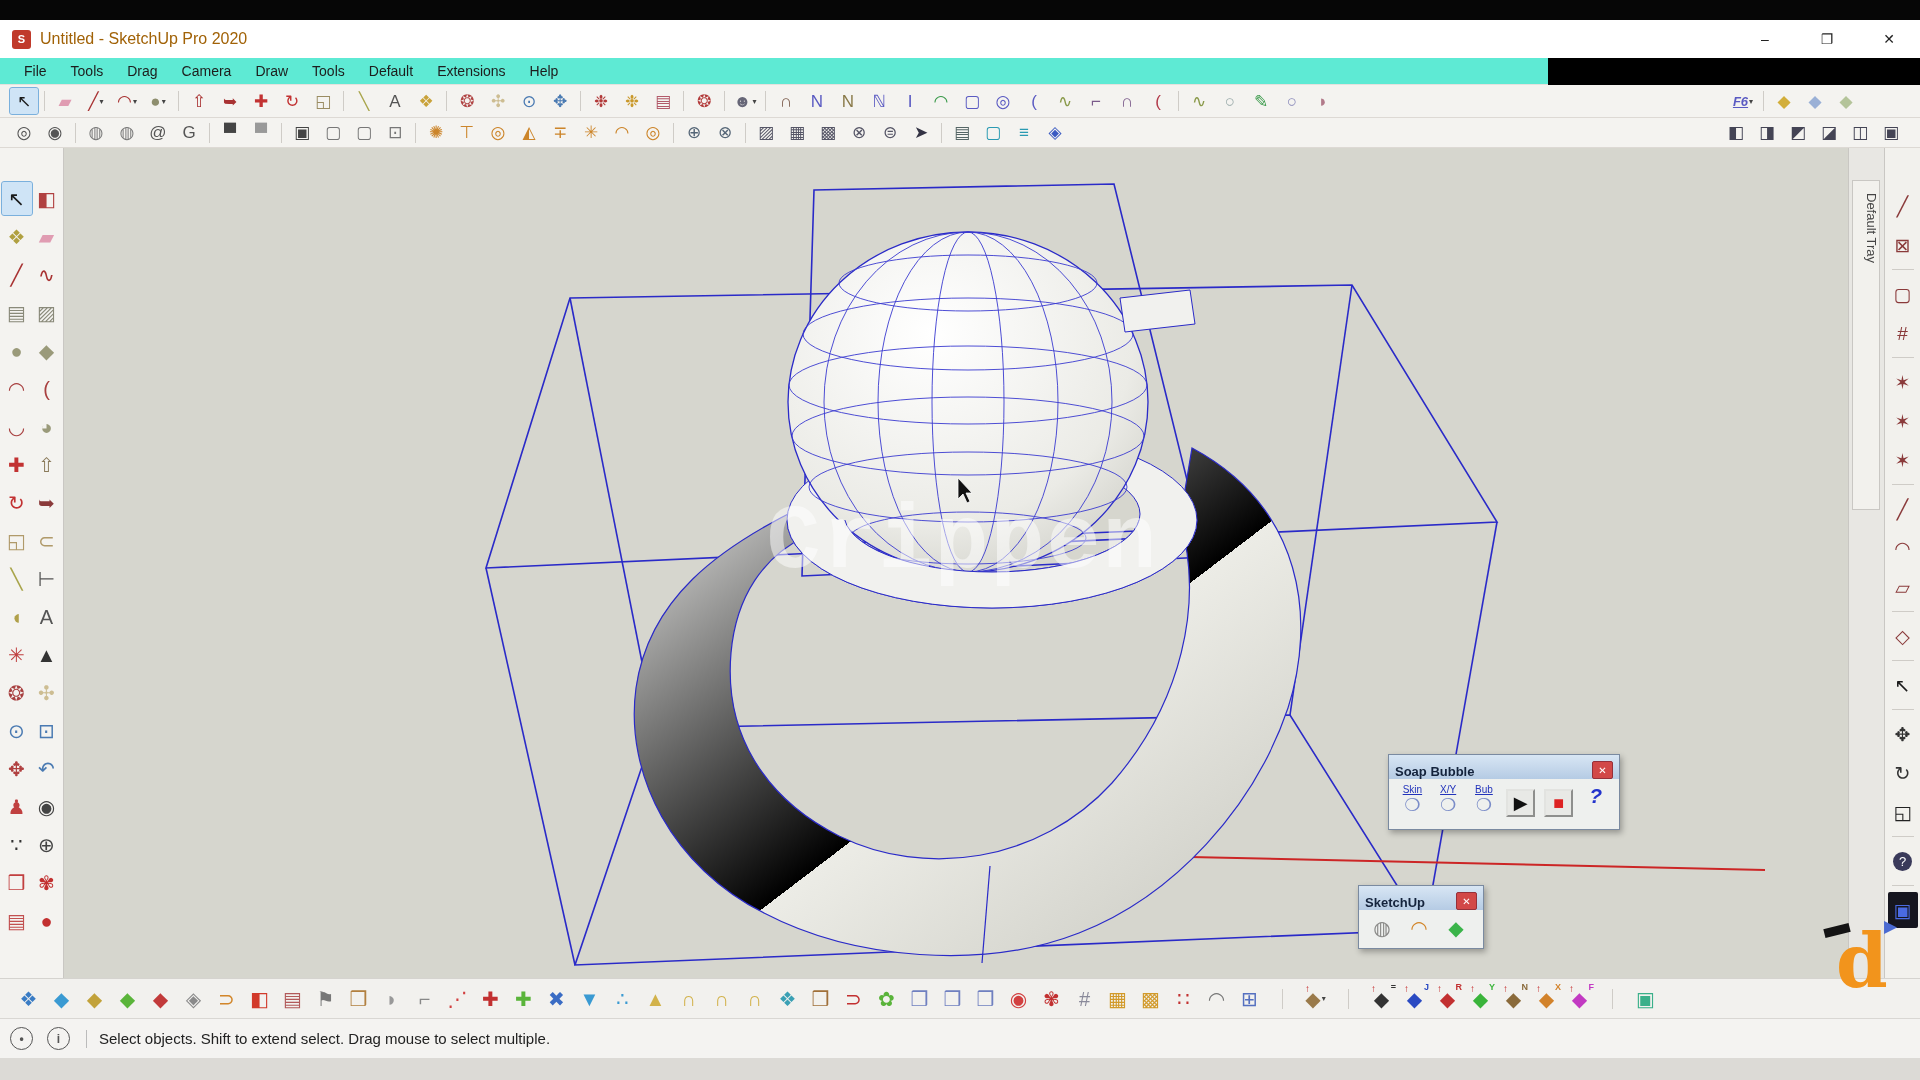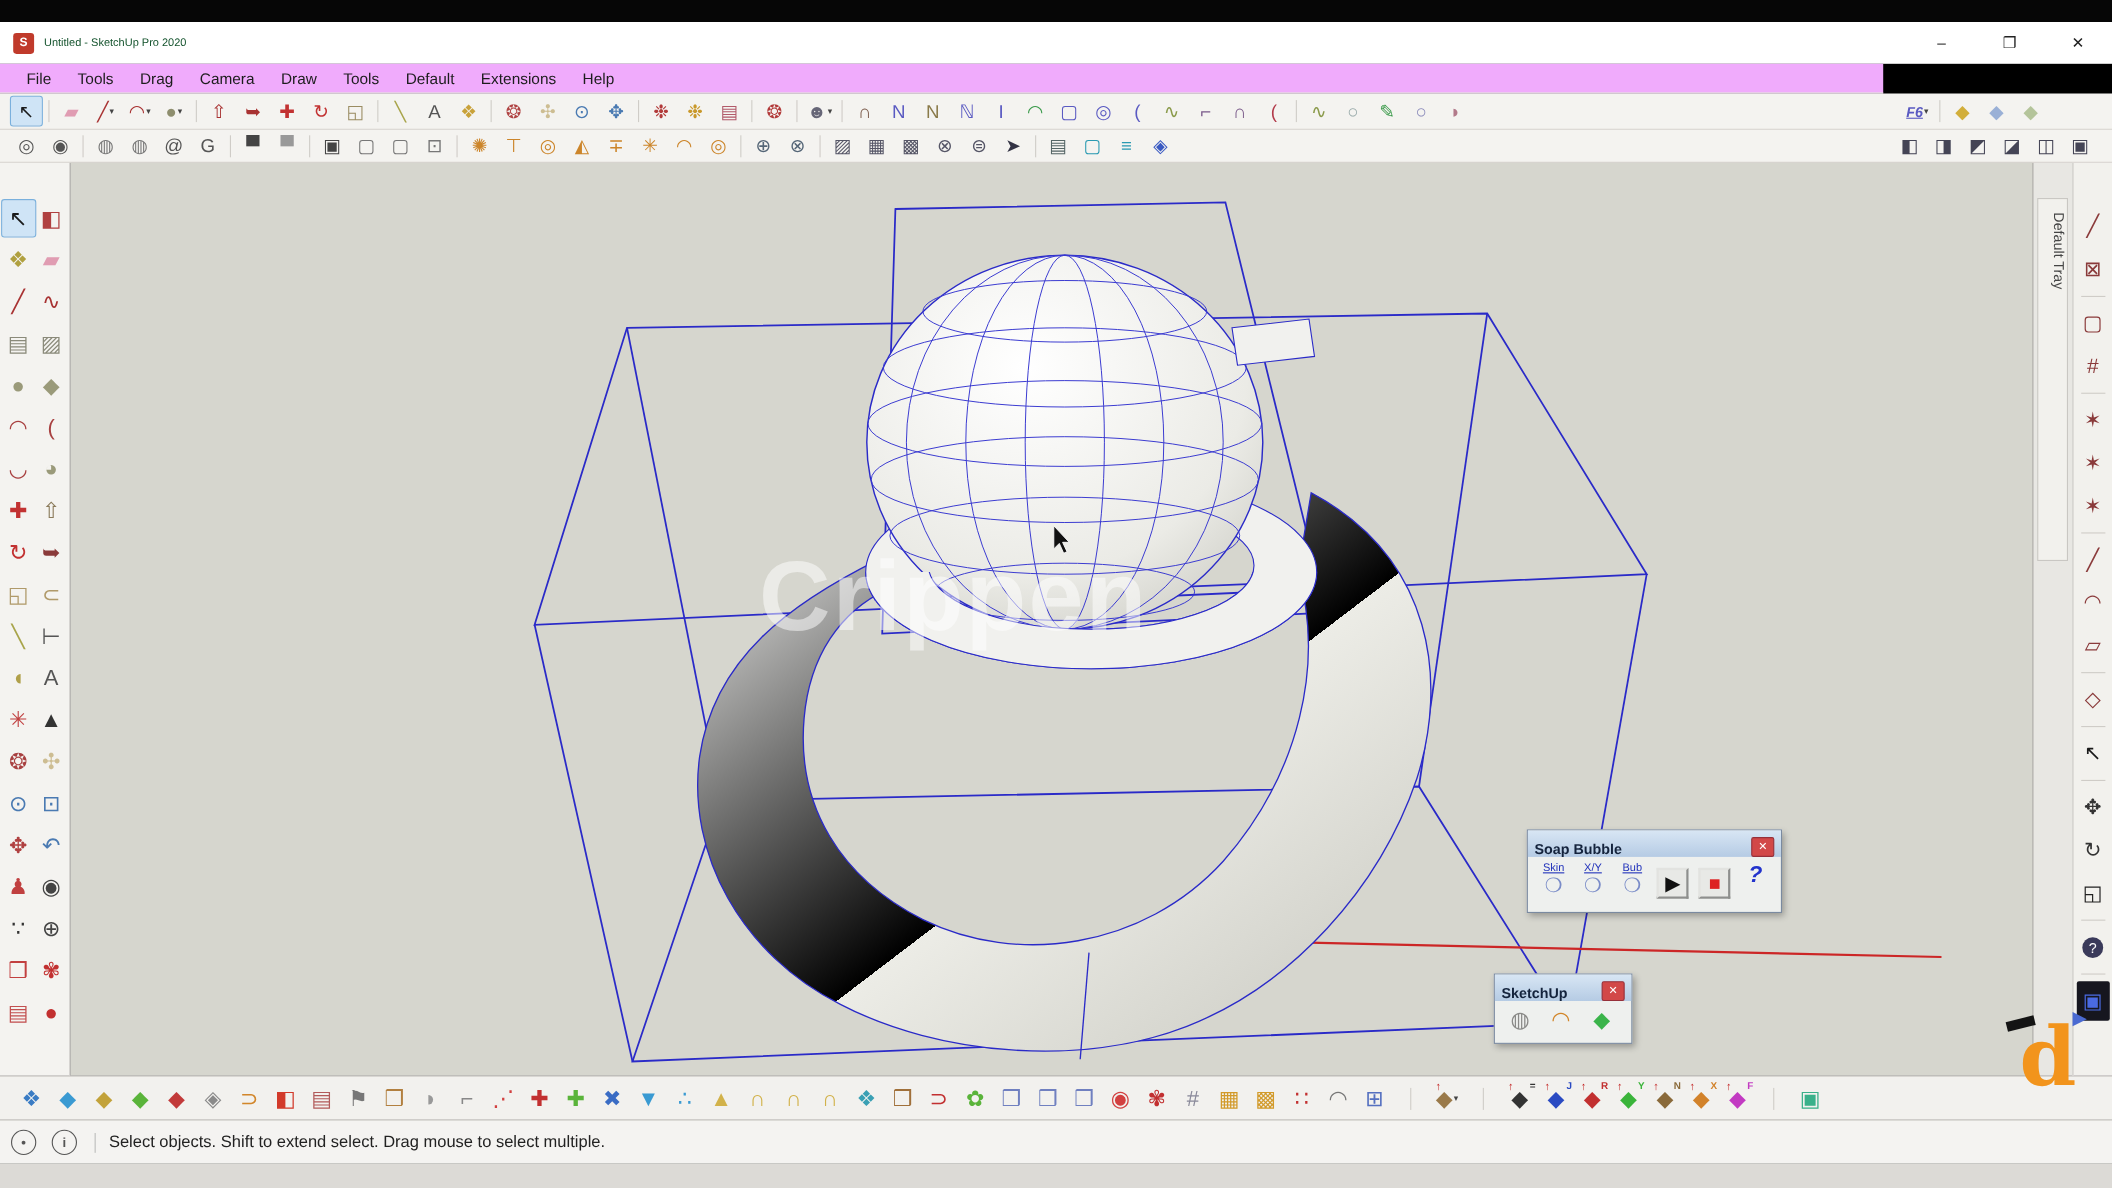--- a/index.html
+++ b/index.html
@@ -3,24 +3,24 @@
 <meta charset="utf-8">
 <style>
   html,body{margin:0;padding:0;background:#000;}
   #screen{position:relative;width:1920px;height:1080px;overflow:hidden;
     font-family:"Liberation Sans","DejaVu Sans",sans-serif;background:#000;}
   .abs{position:absolute;}
   
   #letterbox-top{left:0;top:0;width:1920px;height:20px;background:#060606;}
   #titlebar{left:0;top:20px;width:1920px;height:38px;background:#ffffff;display:flex;align-items:center;padding-left:12px;box-sizing:border-box;}
   #su-logo{width:19px;height:19px;background:#c03a2b;border-radius:3px;color:#fff;font-size:11px;font-weight:bold;display:flex;align-items:center;justify-content:center;}
-  #title-text{margin-left:9px;font-size:10px;color:#14532d;}
+  #title-text{margin-left:9px;font-size:16px;color:#a16207;}
   #win-controls{margin-left:auto;display:flex;height:100%;}
   #win-controls .wbtn{width:62px;height:100%;display:flex;align-items:center;justify-content:center;font-size:14px;color:#222;}
-  #menubar{left:0;top:58px;width:1712px;height:27px;background:#f0abfc;display:flex;align-items:center;padding-left:12px;box-sizing:border-box;border-bottom:1px solid #e4e2de;}
+  #menubar{left:0;top:58px;width:1548px;height:27px;background:#5eead4;display:flex;align-items:center;padding-left:12px;box-sizing:border-box;border-bottom:1px solid #e4e2de;}
   .menu-item{font-size:14px;color:#1d1d1d;padding:0 12px;line-height:27px;}
   
   .toolbar{left:0;width:1920px;background:#f4f3f0;display:flex;align-items:center;box-sizing:border-box;padding-left:10px;gap:3px;border-bottom:1px solid #ddd9d4;}
   #toolbar1{top:85px;height:33px;}
   #toolbar2{top:118px;height:30px;}
   .icon{position:relative;width:28px;height:26px;display:flex;align-items:center;justify-content:center;border-radius:2px;flex:0 0 auto;}
   .icon .g{font-size:17px;line-height:1;}
   .icon .dd{font-size:8px;color:#444;margin-left:1px;}
   .icon .ov{position:absolute;top:-1px;left:4px;font-size:10px;color:#c22020;font-weight:bold;}
   .icon .lb{position:absolute;top:-2px;right:0px;font-size:9px;font-weight:bold;}
@@ -39,21 +39,21 @@
   #tray-tab{left:1852px;top:180px;width:28px;height:330px;background:#f2f1ed;border:1px solid #c9c7c3;writing-mode:vertical-rl;font-size:13px;color:#444;box-sizing:border-box;padding-top:12px;}
   #right-toolbar{left:1884px;top:148px;width:36px;height:830px;background:#f2f1ed;border-left:1px solid #c9c7c3;display:flex;flex-direction:column;align-items:center;padding-top:40px;gap:3px;box-sizing:border-box;}
   #right-toolbar .icon{width:30px;height:36px;}
   #right-toolbar .icon .g{font-size:19px;}
   #right-toolbar .icon.sep{width:26px;height:7px;}
   #right-toolbar .icon.sep::before{width:22px;height:1px;}
   #right-toolbar .icon.helpbtn .g{background:#3a3a5a;color:#fff;border-radius:50%;width:19px;height:19px;font-size:13px;display:flex;align-items:center;justify-content:center;}
   #right-toolbar .icon.seldark{background:#16161f;}
   
   #viewport{left:64px;top:148px;width:1784px;height:830px;background:#d6d6ce;}
-  #watermark{left:690px;top:492px;width:545px;font-size:90px;font-weight:bold;color:rgba(255,255,255,0.5);letter-spacing:2px;}
+  #watermark{left:690px;top:492px;width:545px;text-align:center;font-size:90px;font-weight:bold;color:rgba(255,255,255,0.5);letter-spacing:2px;font-family:Liberation Mono, monospace;}
   
   .dlg{position:absolute;background:#eef0ee;border:1px solid #7a8aa0;box-shadow:2px 3px 6px rgba(0,0,0,.3);}
   .dlg-title{height:24px;background:linear-gradient(#d8e6f4,#b5cbe4);display:flex;align-items:flex-end;padding:0 6px;font-size:13px;font-weight:bold;color:#14233c;}
   .dlg-close{margin-left:auto;width:19px;height:16px;background:#d24848;border:1px solid #96303a;color:#fff;font-size:10px;font-weight:bold;display:flex;align-items:center;justify-content:center;border-radius:2px;}
   #soap-dialog{left:1388px;top:754px;width:230px;}
   #soap-body{display:flex;gap:9px;padding:5px 10px 7px 10px;align-items:flex-start;}
   .sbtn{width:30px;height:38px;background:transparent;border:none;display:flex;flex-direction:column;align-items:center;justify-content:flex-start;font-family:inherit;padding:0;}
   .sbtn .blb{font-size:10px;color:#2233bb;text-decoration:underline;line-height:1.1;}
   .sbtn .bg2{font-size:18px;line-height:1.15;}
   .sbtn.raised{border:2px outset #e2e3e0;background:#e8e9e6;height:28px;width:32px;justify-content:center;margin-top:5px;}

